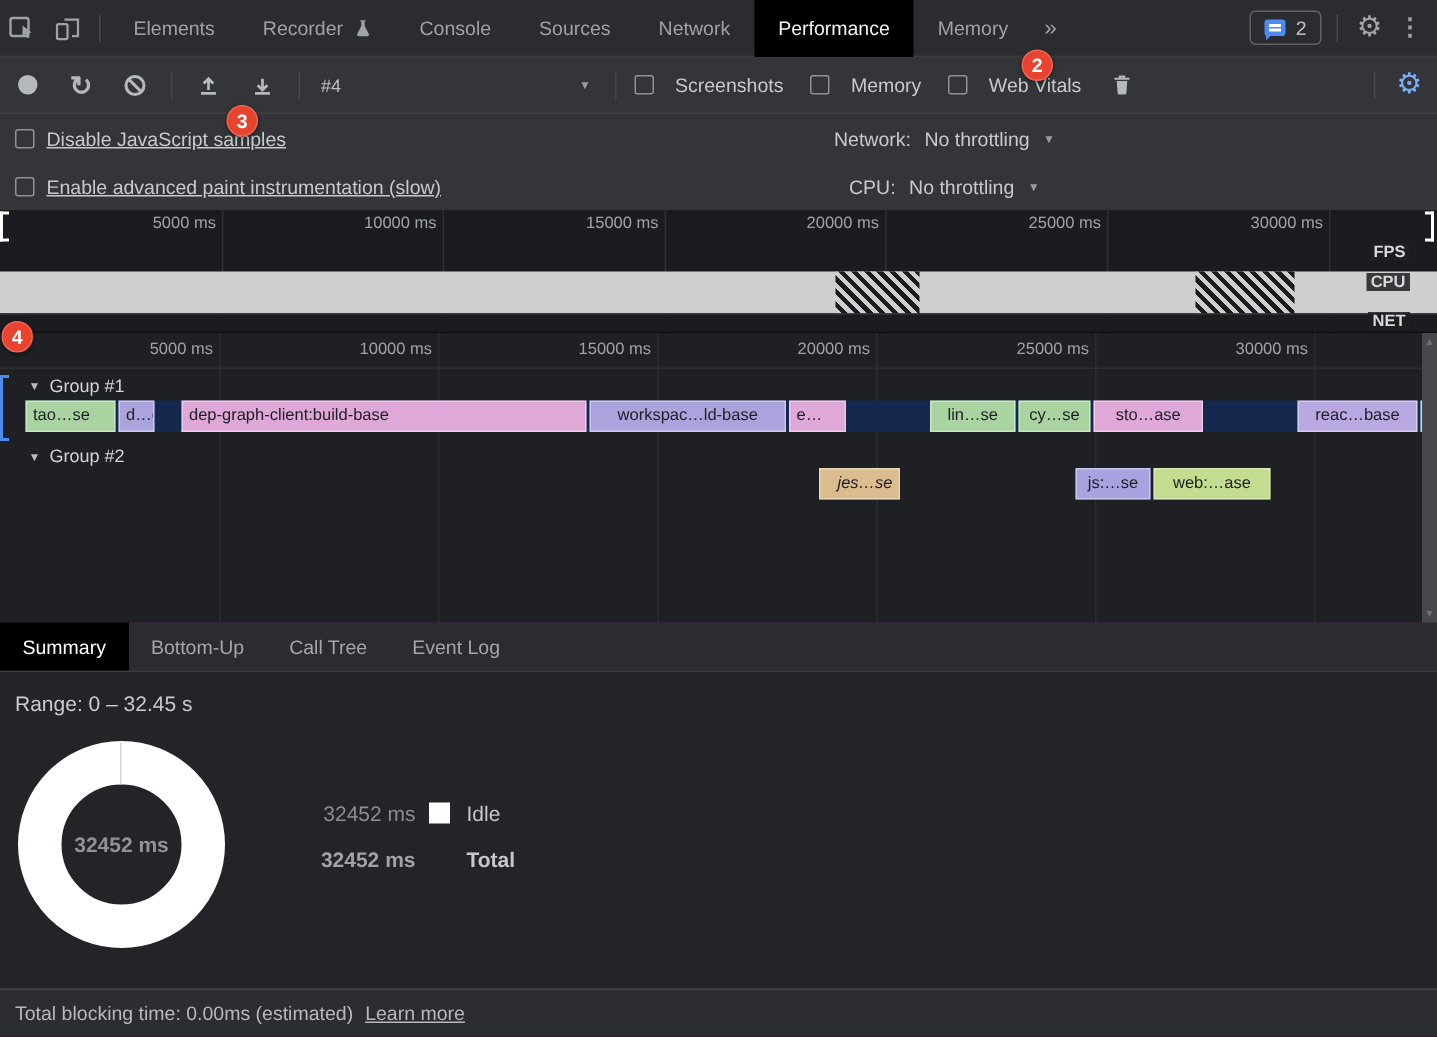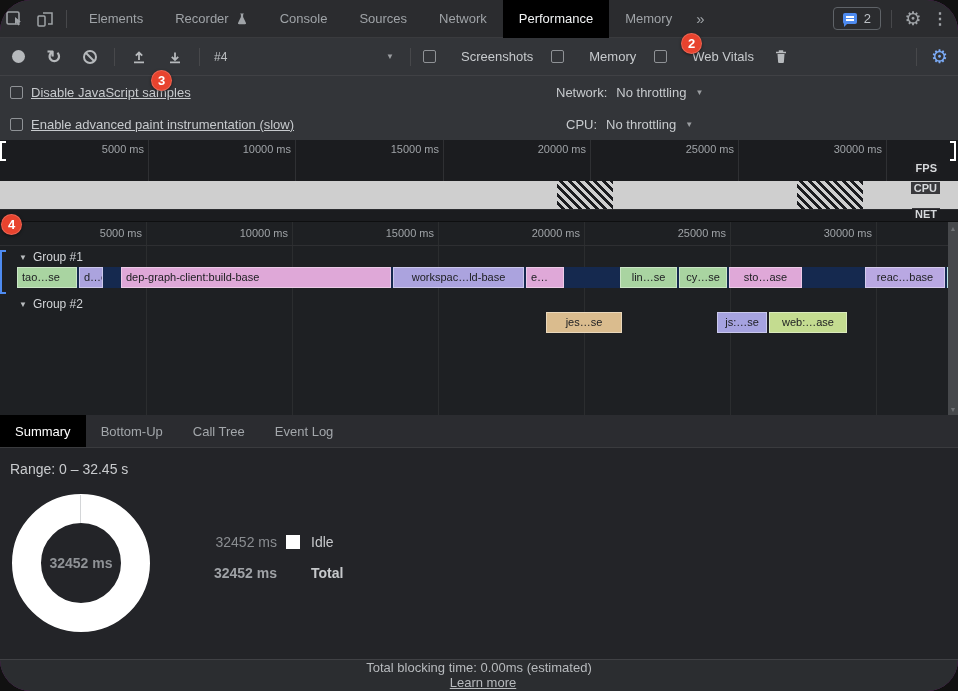--- a/index.html
+++ b/index.html
@@ -1,20 +1,20 @@
 <!DOCTYPE html>
 <html><head>
 <meta charset="utf-8">
 <style>
   * { margin:0; padding:0; box-sizing:border-box; }
   html,body { background:#111; }
   .devtools{
     position:relative; width:958px; height:691px; overflow:hidden;
     background:#701a75; color:#e8eaed;
-    font-family:"Liberation Sans", sans-serif; font-size:13px;border-radius:31px;
+    font-family:"Liberation Sans", sans-serif; font-size:13px;
   }
   
   .tabbar{height:38px;background:#2b2c2f;display:flex;align-items:center;border-bottom:1px solid #3a3b3e;}
   .ibtn{width:30px;height:28px;display:flex;align-items:center;justify-content:center;color:#9fa3a7;}
   .vdiv{width:1px;height:18px;background:#47484b;margin:0 6px;flex:none;}
   .tab{height:38px;display:flex;align-items:center;padding:0 16px;color:#9fa3a7;white-space:nowrap;}
   .tab.active{background:#000;color:#f1f3f4;}
   .flask{margin-left:7px;color:#9fa3a7;display:flex;}
   .spacer{flex:1;}
   .issues-btn{display:flex;align-items:center;gap:7px;border:1px solid #5f6368;border-radius:4px;padding:3px 9px;color:#bdc1c6;margin-right:4px;}
@@ -26,21 +26,21 @@
   .kebab{font-size:16px;color:#9fa3a7;font-weight:bold;margin:0 10px 0 4px;}
   
   .toolbar{height:38px;background:#333539;display:flex;align-items:center;border-bottom:1px solid #404145;}
   .tbtn{width:36px;height:28px;display:flex;align-items:center;justify-content:center;color:#b6b9bc;}
   .record-dot{width:13px;height:13px;border-radius:50%;background:#b6b9bc;}
   .reload-glyph{font-size:18px;font-weight:bold;color:#b6b9bc;}
   .block-icon{position:relative;width:14px;height:14px;border:2px solid #b6b9bc;border-radius:50%;}
   .block-icon::after{content:"";position:absolute;left:-1px;top:4px;width:12px;height:2px;background:#b6b9bc;transform:rotate(45deg);}
   .session-select{display:flex;align-items:center;justify-content:space-between;width:198px;padding:0 10px 0 8px;color:#bdc0c3;font-size:12px;height:26px;}
   .caret{font-size:8px;color:#9a9da0;}
-  .cbgroup{display:flex;align-items:center;gap:25px;margin-right:18px;color:#c7cacd;}
+  .cbgroup{display:flex;align-items:center;gap:14px;margin-right:18px;color:#c7cacd;}
   .cb{width:13px;height:13px;border:1.5px solid #8f9296;border-radius:2px;flex:none;}
   .trash-btn{color:#b6b9bc;display:flex;margin-left:2px;}
   .gear-blue{font-size:19px;color:#7cacf8;margin:0 10px 0 8px;}
   
   .settings{height:64px;background:#333539;color:#c7cacd;}
   .settings-row{position:relative;height:32px;display:flex;align-items:center;padding-left:10px;}
   .settings-row .lbl{margin-left:8px;text-decoration:underline;}
   .settings-right{position:absolute;display:flex;align-items:center;gap:9px;}
   .sel-val{display:flex;align-items:center;gap:9px;color:#c7cacd;}
   
@@ -79,21 +79,21 @@
   .donut-divider{position:absolute;left:80px;top:47px;width:1px;height:28px;background:#d4d6d8;}
   .donut-text{position:absolute;left:12px;top:46px;width:138px;height:138px;display:flex;align-items:center;justify-content:center;font-weight:bold;font-size:14px;color:#8f9296;}
   .legend{position:absolute;left:207px;top:84px;}
   .legend-row{display:flex;align-items:center;height:20px;margin-bottom:11px;font-size:14px;}
   .legend-value{width:70px;text-align:right;color:#8a8d91;}
   .legend-row.bold .legend-value{font-weight:bold;color:#9fa2a6;}
   .swatch{width:14px;height:14px;margin:0 11px 0 9px;flex:none;}
   .legend-label{color:#c6c8cb;}
   .legend-row.bold .legend-label{font-weight:bold;}
   
-  .statusbar{position:absolute;top:659px;left:0;width:958px;height:32px;background:#2b2d30;border-top:1px solid #404145;display:flex;align-items:center;color:#b7babd;flex-direction:column;}
+  .statusbar{position:absolute;top:659px;left:0;width:958px;height:32px;background:#2b2d30;border-top:1px solid #404145;display:flex;align-items:center;padding-left:10px;color:#b7babd;}
   .learn-more{margin-left:8px;text-decoration:underline;color:#b7babd;cursor:pointer;}
   
   .badge{position:absolute;width:21px;height:21px;border-radius:50%;background:#e8432e;color:#fff;
          display:flex;align-items:center;justify-content:center;font-size:13px;font-weight:bold;z-index:60;
          box-shadow:0 1px 3px rgba(0,0,0,0.5), inset 0 0 0 1px rgba(255,255,255,0.18);}
 </style>
 </head>
 <body>
 
 <div class="devtools">
@@ -306,21 +306,21 @@
       <div class="bar" style="left: 848px; width: 80px; text-align: center; background: rgb(185, 168, 226);">reac…base</div>
       <div class="bar" style="left: 930px; width: 18px; background: rgb(142, 216, 210);"></div>
     </div>
 
     <div class="group-label" style="top:75px;">
       <span class="tri">▼</span>
       <span>Group #2</span>
     </div>
 
     <div class="track2">
-      <div class="bar" style="left: 546px; width: 76px; text-align: center; background: rgb(218, 188, 142);">jes…se</div>
+      <div class="bar" style="left: 546px; width: 54px; text-align: right; background: rgb(218, 188, 142); font-style: italic;">jes…se</div>
       <div class="bar" style="left: 717px; width: 50px; text-align: center; background: rgb(166, 163, 224);">js:…se</div>
       <div class="bar" style="left: 769px; width: 78px; text-align: center; background: rgb(196, 220, 144);">web:…ase</div>
     </div>
 
     <div class="bracket"></div>
 
     <div class="scrollbar">
       <span class="scroll-arrow">▲</span>
       <span class="scroll-arrow">▼</span>
     </div>

